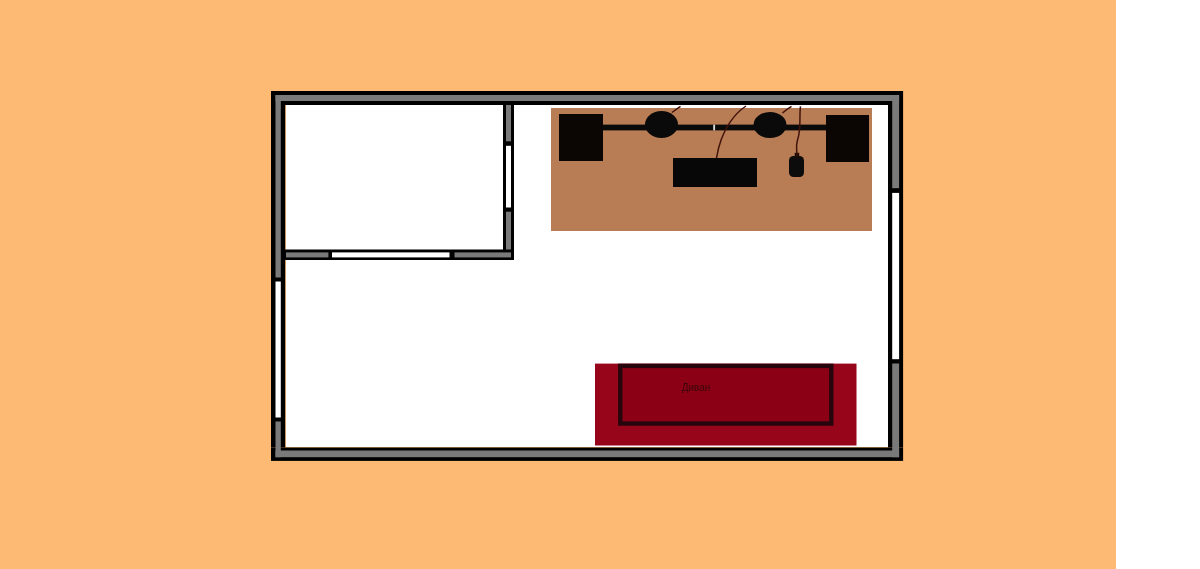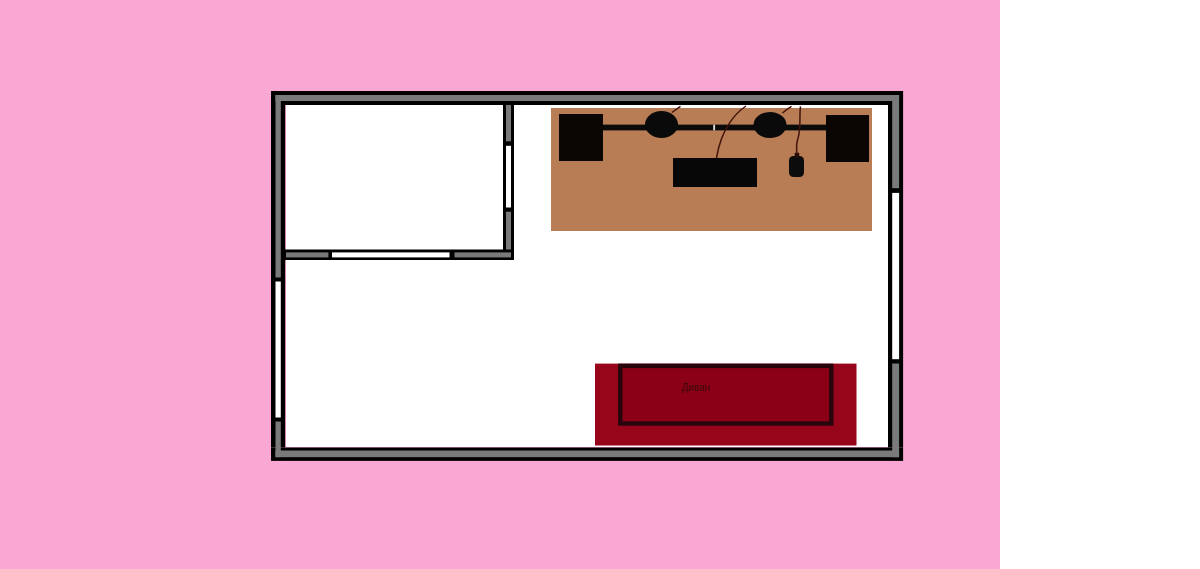--- a/index.html
+++ b/index.html
@@ -1,16 +1,16 @@
 <!DOCTYPE html>
 <html><head>
 <meta charset="utf-8">
 <style>
 html,body{margin:0;padding:0;background:#ffffff;}
-.page{position:relative;width:1000px;height:569px;background:#f9a8d4;overflow:hidden;font-family:"Liberation Sans",sans-serif;}
+.page{position:relative;width:1116px;height:569px;background:#fdba74;overflow:hidden;font-family:"Liberation Sans",sans-serif;}
 </style>
 </head>
 <body>
 <div class="page">
 <svg width="1200" height="569" viewBox="0 0 1200 569">
 
 <rect x="286" y="105" width="603" height="342" fill="#ffffff"></rect>
 
 <rect x="286" y="105" width="217" height="144" fill="#ffffff"></rect>
 

